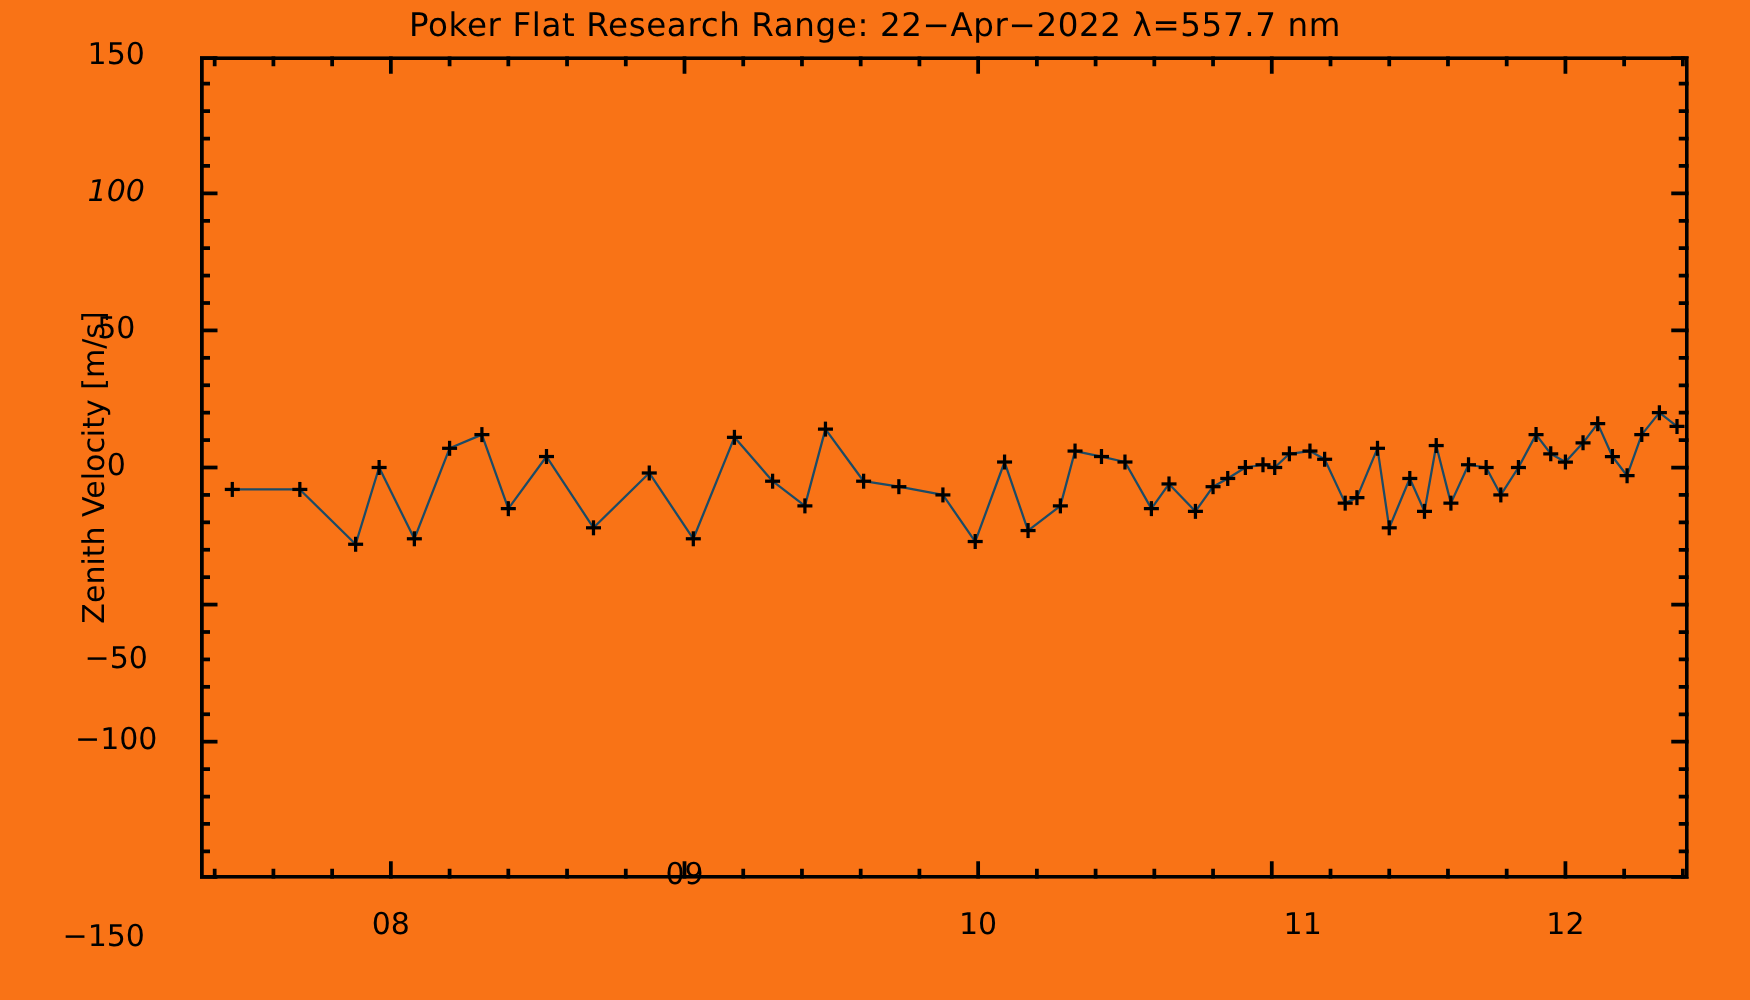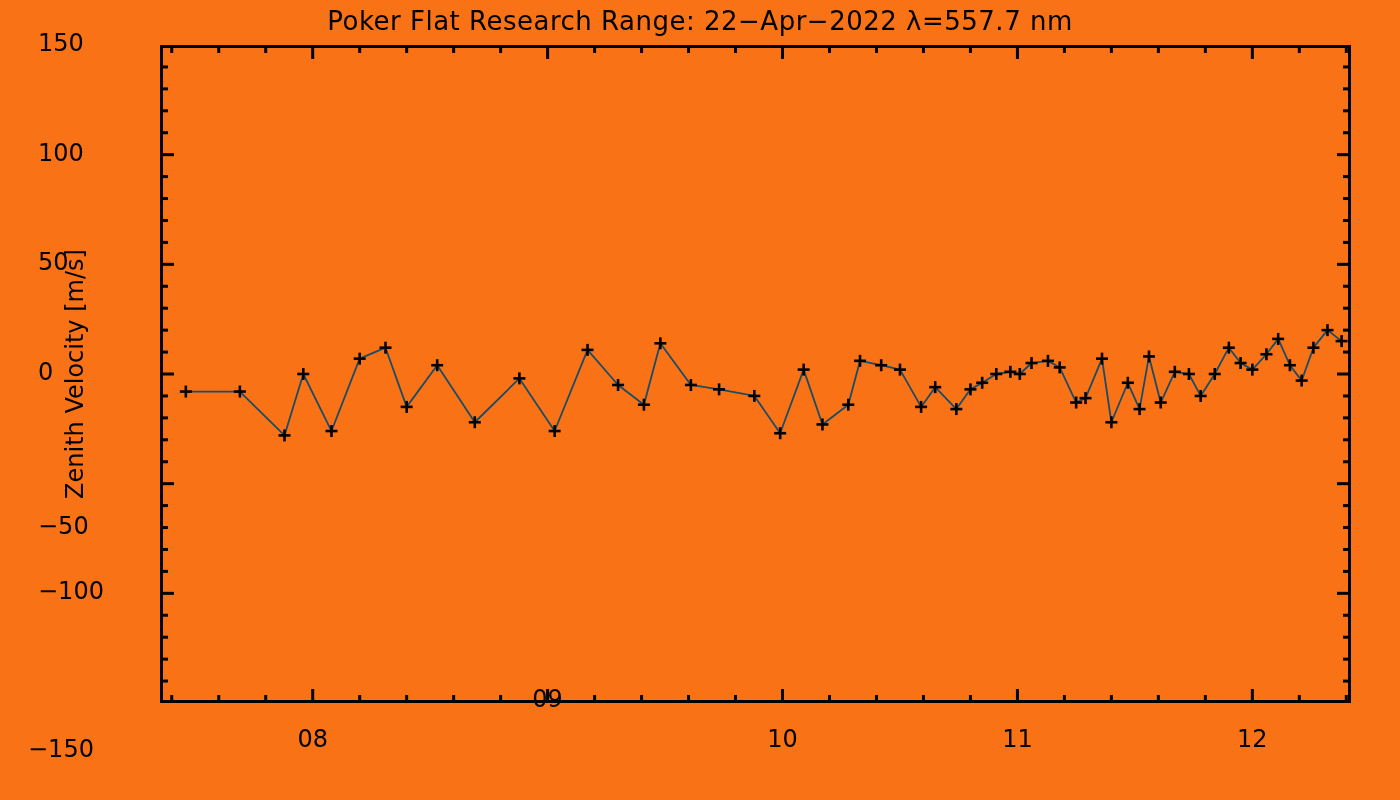--- a/index.html
+++ b/index.html
@@ -62,21 +62,21 @@
     width: 1191px;
     height: 658px;
   }
   #axes-svg {
     position: absolute;
     left: 0;
     top: 0;
   }
   .ytick-label {
     position: absolute;
-    text-align: left;
+    text-align: center;
     font-size: 24px;
     color: #000000;
     white-space: nowrap;
     width: 110px;
   }
   .xtick-label {
     position: absolute;
     text-align: center;
     font-size: 24px;
     color: #000000;
@@ -453,28 +453,28 @@
           <g>
             <line x1="1175.6035502958582" y1="296.09999999999997" x2="1187.6035502958582" y2="296.09999999999997" stroke="#000000" stroke-width="2.6"></line>
             <line x1="1181.6035502958582" y1="290.09999999999997" x2="1181.6035502958582" y2="302.09999999999997" stroke="#000000" stroke-width="2.6"></line>
           </g>
         </g>
     </svg>
   </div>
 
   <div id="ytick-labels">
       <div class="ytick-label" style="left: 38px; top: 29px;">150</div>
-      <div class="ytick-label" style="left: 38px; top: 138.667px;">100</div>
+      <div class="ytick-label" style="left: 38px; top: 138.667px; font-style: italic;">100</div>
       <div class="ytick-label" style="left: 38px; top: 248.333px;">50</div>
       <div class="ytick-label" style="left: 38px; top: 358px;">0</div>
       <div class="ytick-label" style="left: 38px; top: 467.667px; margin-top: 44px;">−50</div>
       <div class="ytick-label" style="left: 38px; top: 577.333px;">−100</div>
       <div class="ytick-label" style="left: 28px; top: 687px; margin-top: 48px;">−150</div>
     </div>
   <div id="xtick-labels">
       <div class="xtick-label" style="left: 272.692px; top: 713px;">08</div>
       <div class="xtick-label" style="left: 507.604px; top: 673px;">09</div>
       <div class="xtick-label" style="left: 742.515px; top: 713px;">10</div>
-      <div class="xtick-label" style="left: 977.426px; top: 713px;">11</div>
+      <div class="xtick-label" style="left: 977.426px; top: 713px; text-align: right;">11</div>
       <div class="xtick-label" style="left: 1212.34px; top: 713px;">12</div>
     </div>
 
 </div>
 
 </body></html>

